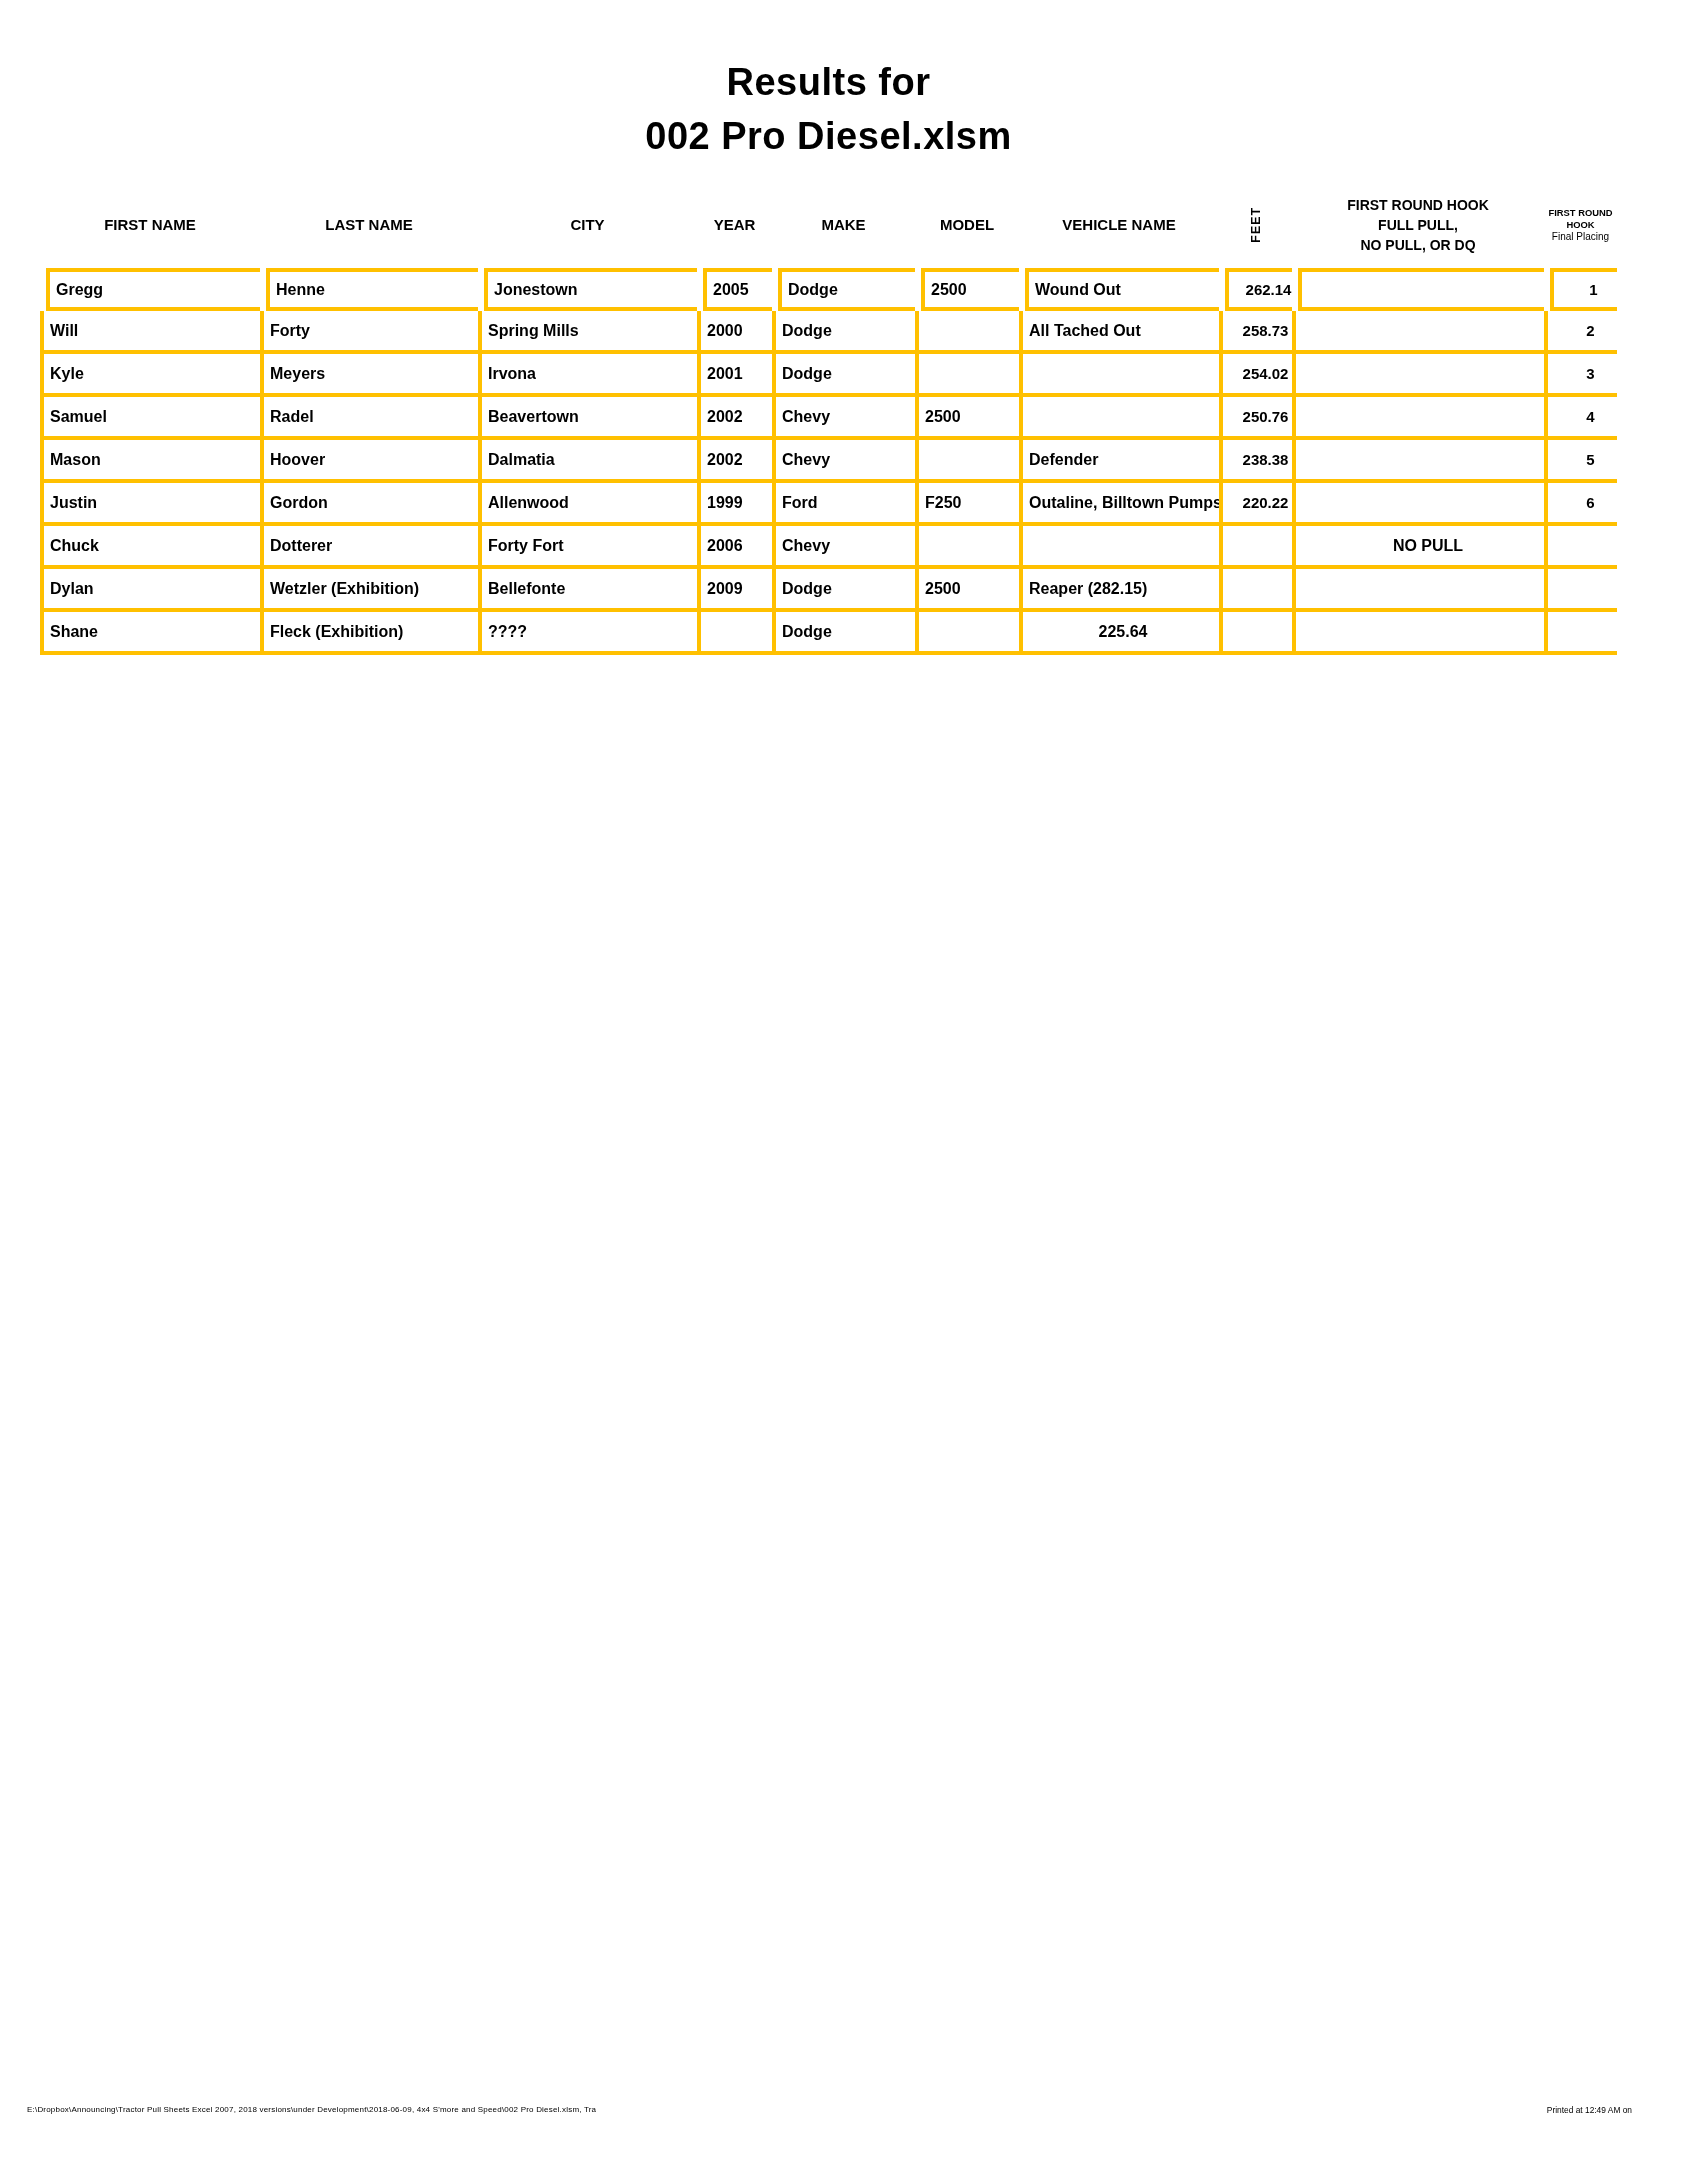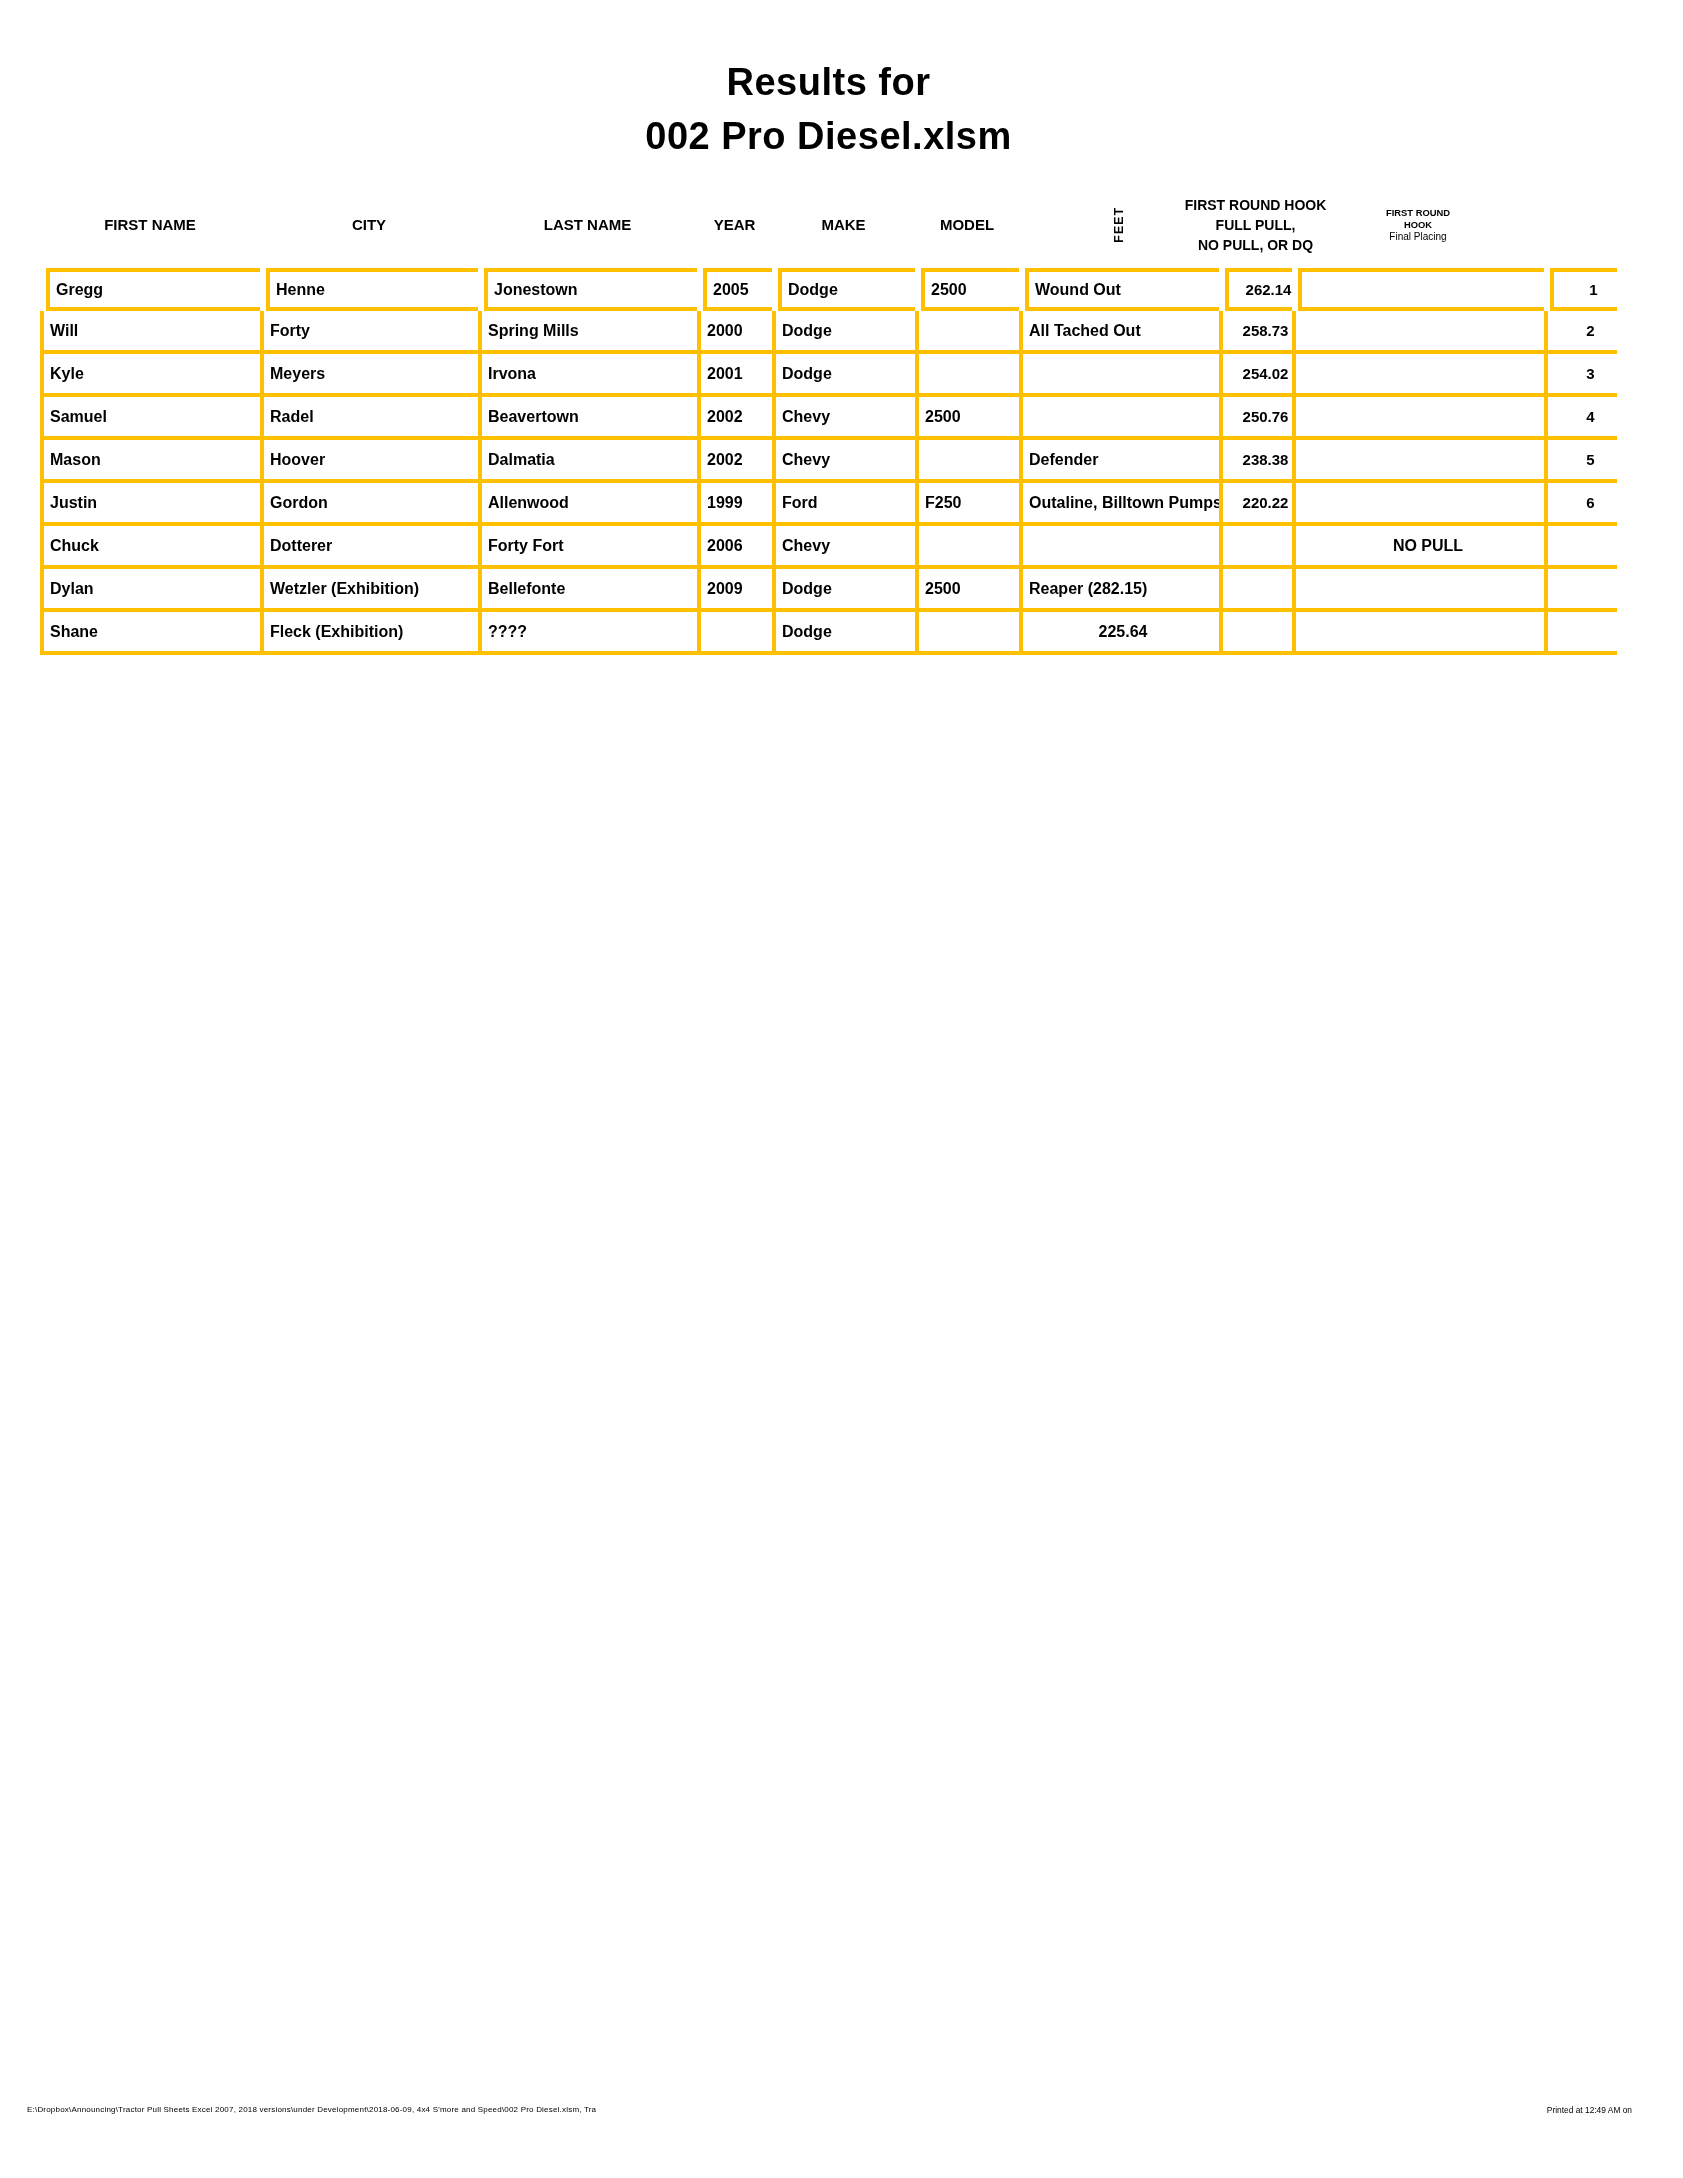--- a/index.html
+++ b/index.html
@@ -63,33 +63,36 @@
 <div class="title-block">
   <div class="title-line1">Results for</div>
   <div class="title-line2">002 Pro Diesel.xlsm</div>
 </div>
 
 <div class="hdr-grid" id="hdr-grid">
     <div class="hcell">
       <div>FIRST NAME</div>
     </div>
     <div class="hcell">
+      <div>LAST NAME</div>
+    </div>
+    <div class="hcell">
       <div>CITY</div>
     </div>
     <div class="hcell">
-      <div>LAST NAME</div>
-    </div>
-    <div class="hcell">
       <div>YEAR</div>
     </div>
     <div class="hcell">
       <div>MAKE</div>
     </div>
     <div class="hcell">
       <div>MODEL</div>
+    </div>
+    <div class="hcell">
+      <div>VEHICLE NAME</div>
     </div>
     <div class="hcell rot">
       <div>FEET</div>
     </div>
     <div class="hcell multi">
       <div>FIRST ROUND HOOK</div>
       <div>FULL PULL,</div>
       <div>NO PULL, OR DQ</div>
     </div>
     <div class="hcell multi small-hdr">

